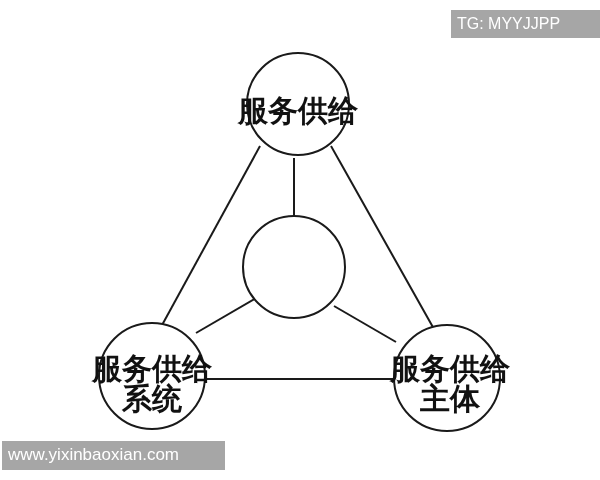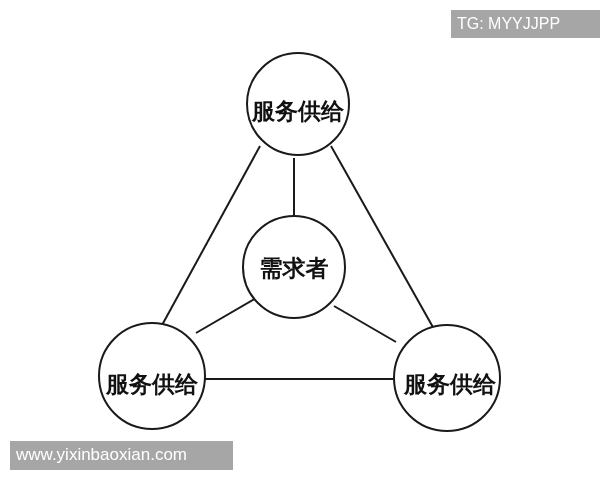--- a/index.html
+++ b/index.html
@@ -4,38 +4,38 @@
   <style>
     html, body { margin: 0; padding: 0; background: #ffffff; }
     body { width: 600px; height: 480px; position: relative; overflow: hidden;
            font-family: "DejaVu Sans", sans-serif; }
     #diagram { position: absolute; left: 0; top: 0; width: 600px; height: 480px; }
     .node-label {
       position: absolute;
       text-align: center;
       font-family: "DejaVu Sans", sans-serif;
       font-weight: bold;
-      font-size: 23px;
+      font-size: 30px;
       line-height: 30px;
       color: #111111;
       white-space: nowrap;
       transform: translate(-50%, -50%);
     }
     .watermark {
       position: absolute;
       background: #a6a6a6;
       color: #ffffff;
       font-family: "Liberation Sans", sans-serif;
       font-size: 16px;
       line-height: 28px;
       padding: 0 6px;
       box-sizing: border-box;
     }
     #wm-top { left: 451px; top: 10px; width: 160px; height: 28px; }
-    #wm-bottom { left: 10px; top: 441px; width: 223px; height: 29px; font-size: 17px; }
+    #wm-bottom { left: 2px; top: 441px; width: 223px; height: 29px; font-size: 17px; }
   </style>
 </head>
 <body>
 
 <svg id="diagram" width="600" height="480" viewBox="0 0 600 480" xmlns="http://www.w3.org/2000/svg">
   <g stroke="#1a1a1a" stroke-width="2" fill="none">
 
     <line x1="260" y1="146" x2="161" y2="327"></line>
     <line x1="331" y1="146" x2="434" y2="329"></line>
     <line x1="294" y1="158" x2="294" y2="216"></line>
@@ -48,25 +48,26 @@
     <circle cx="152" cy="376" r="53" fill="#ffffff"></circle>
     <circle cx="447" cy="378" r="53" fill="#ffffff"></circle>
   </g>
 </svg>
 
 <div class="node-label" style="left:298px; top:111px;">
   <div>服务供给</div>
 </div>
 
 <div class="node-label" style="left:294px; top:268px;">
-  <div>需求者</div>
 </div>
 
 <div class="node-label" style="left:152px; top:384px;">
   <div>服务供给</div>
+  <div>系统</div>
 </div>
 
 <div class="node-label" style="left:450px; top:384px;">
   <div>服务供给</div>
+  <div>主体</div>
 </div>
 
 <div id="wm-top" class="watermark">TG: MYYJJPP</div>
 <div id="wm-bottom" class="watermark">www.yixinbaoxian.com</div>
 
 </body></html>

